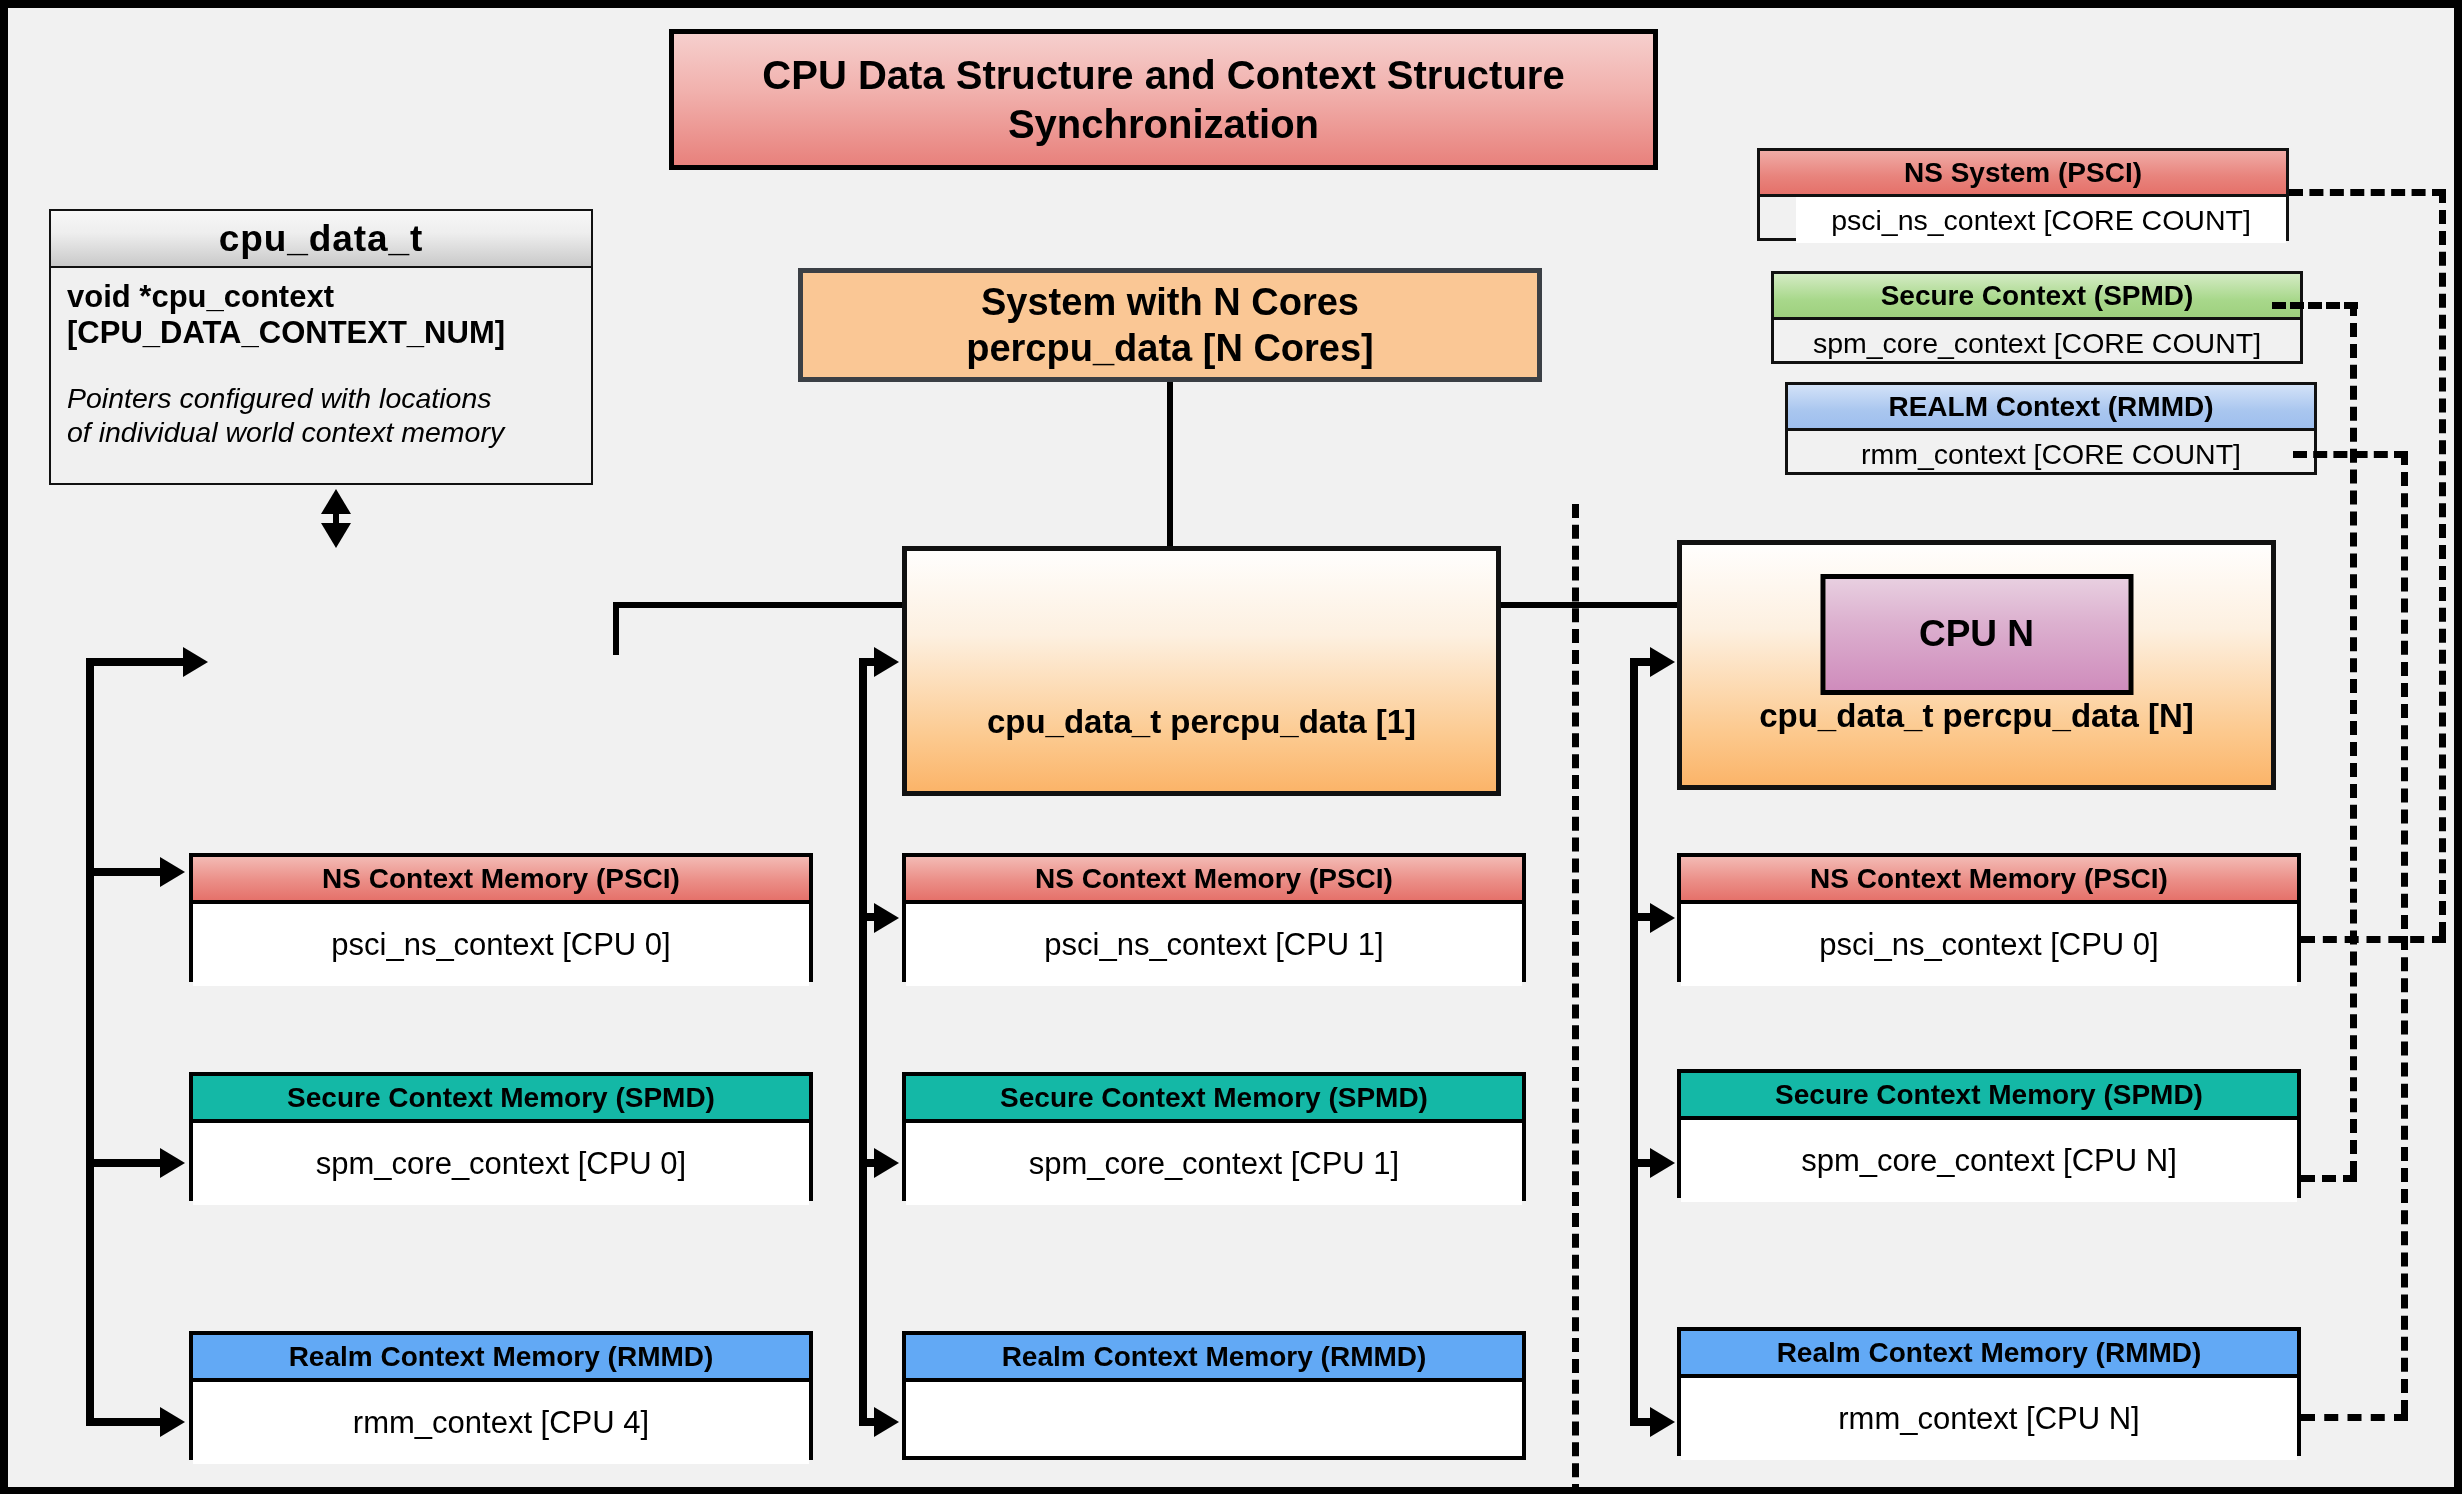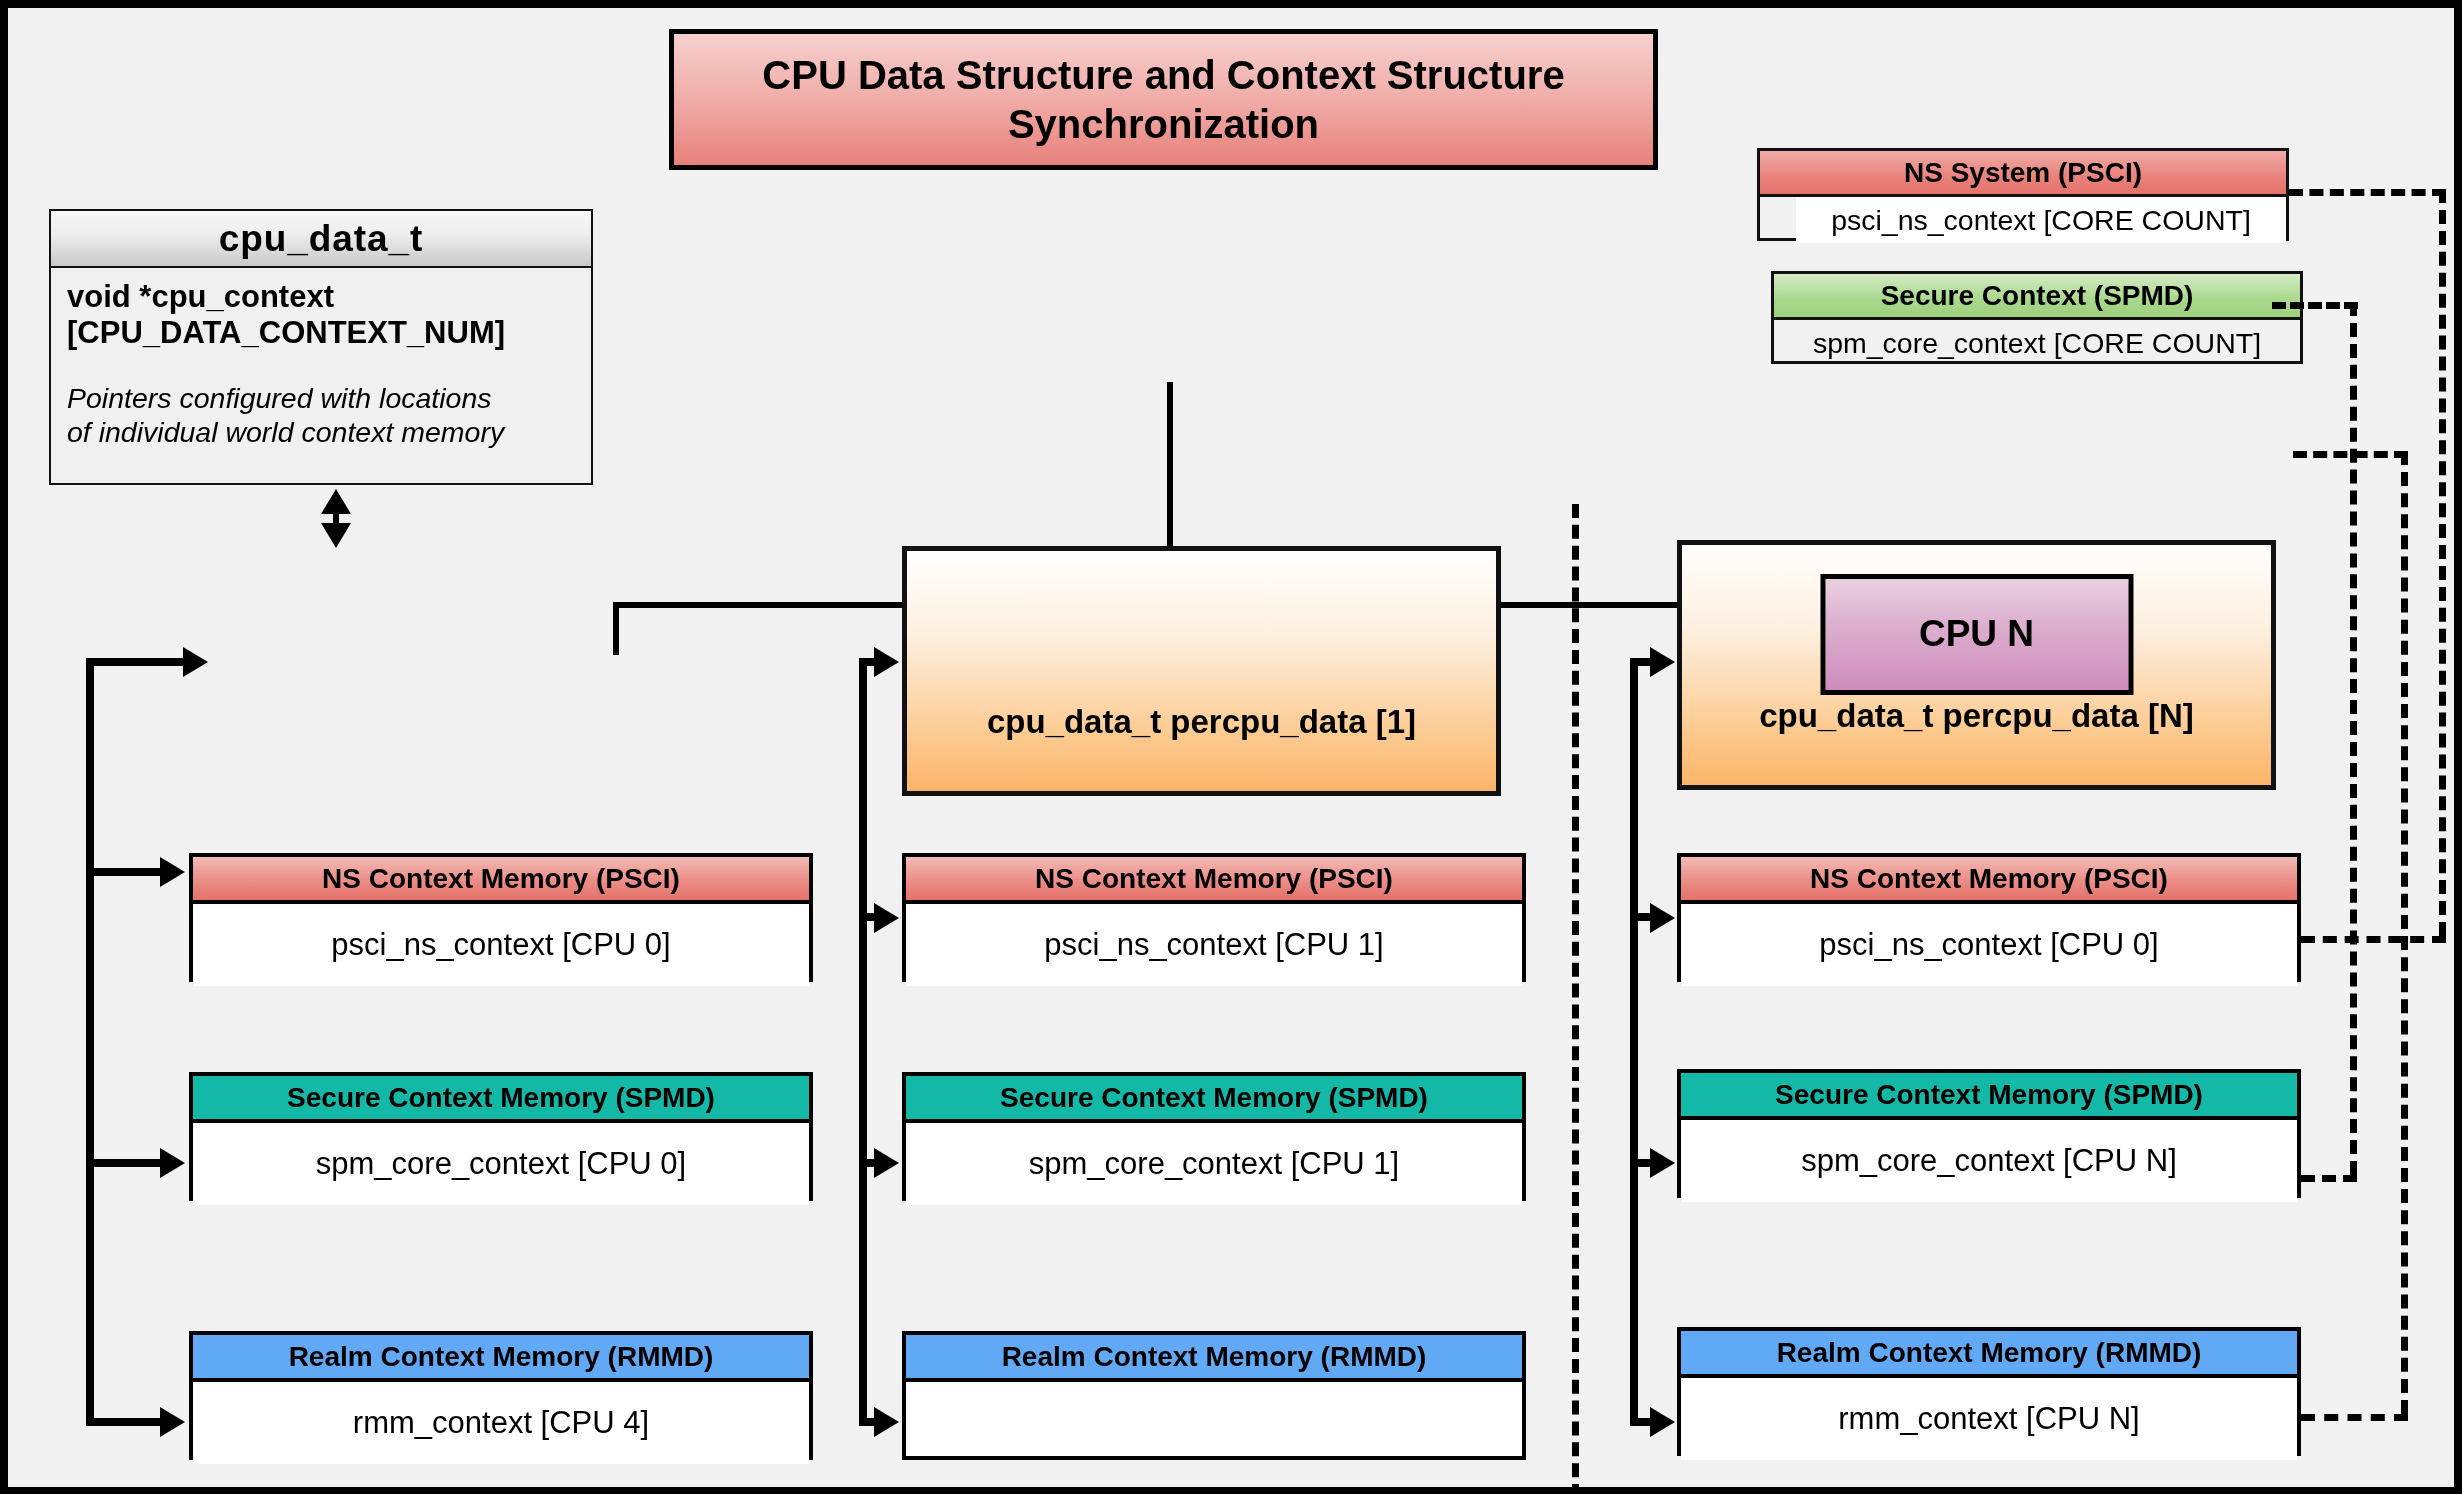--- a/index.html
+++ b/index.html
@@ -162,28 +162,38 @@
     </div>
   </div>
 
   <div class="abs title-box">
     <div>
       <span>CPU Data Structure and Context Structure</span><br>
       <span>Synchronization</span>
     </div>
   </div>
 
+  <div class="abs system-box">
+    <div>
+      <span>System with N Cores</span><br>
+      <span>percpu_data [N Cores]</span>
+    </div>
+  </div>
 
   <div class="abs legend-box lg-ns">
     <div class="legend-head hd-ns">NS System  (PSCI)</div>
     <div class="legend-body">psci_ns_context [CORE COUNT]</div>
   </div>
   <div class="abs legend-box lg-sec">
     <div class="legend-head hd-sec">Secure Context (SPMD)</div>
     <div class="legend-body">spm_core_context [CORE COUNT]</div>
+  </div>
+  <div class="abs legend-box lg-realm">
+    <div class="legend-head hd-realm">REALM Context (RMMD)</div>
+    <div class="legend-body">rmm_context [CORE COUNT]</div>
   </div>
 
   <div class="ln vln" style="left:1159px;top:374px;width:6.2px;height:225px;"></div>
 
   <div class="ln hln" style="left:605px;top:594px;width:1123px;height:6.2px;"></div>
 
   <div class="ln vln" style="left:605px;top:594px;width:6.2px;height:0px;height:4.5px;"></div>
   <div class="ln vln" style="left:605px;top:594px;width:6.2px;height:-0.9px;height:0;"></div>
   <div class="ln vln" style="left:605px;top:594px;width:6.2px;height:-0;height:0px;"></div>
   <div class="ln vln" style="left:605px;top:594px;width:6.2px;height:0;"></div>

